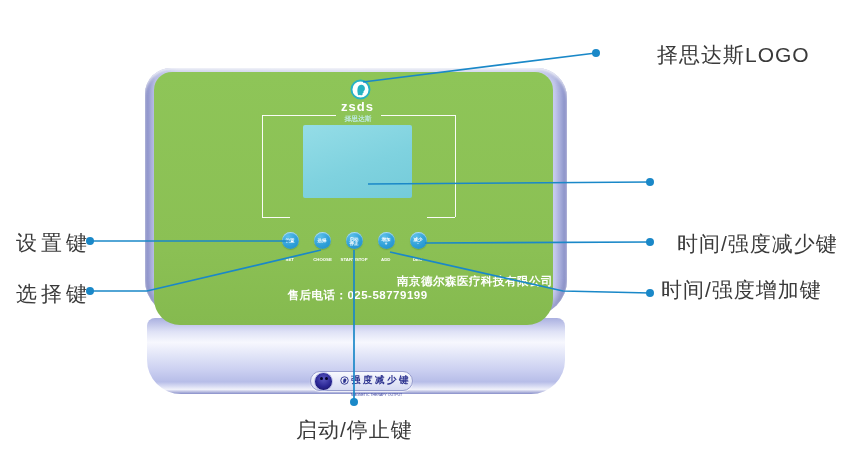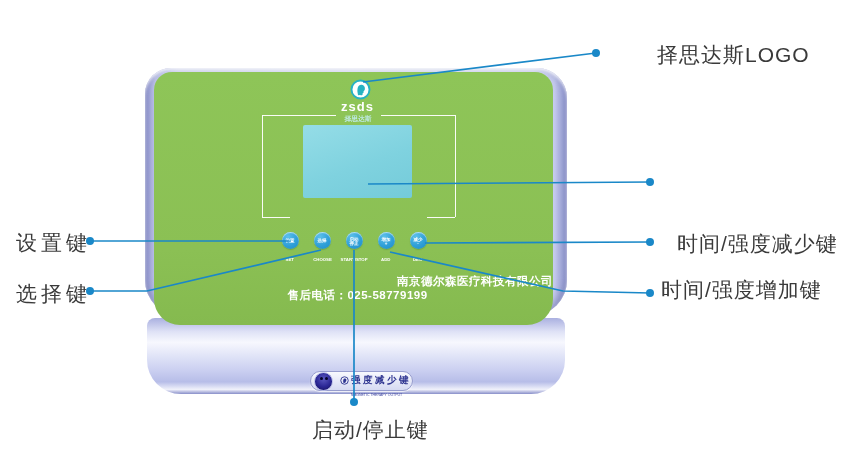--- a/index.html
+++ b/index.html
@@ -91,21 +91,21 @@
   
   .callout {
     position:absolute; color:#3a3a3a; font-size:21px; white-space:nowrap;
   }
   .lbl-logo { left:609px; top:41px; letter-spacing:1px;margin-left:48px; }
   .lbl-lcd { left:666px; top:170px; letter-spacing:4px; }
   .lbl-dec { left:661px; top:230px; letter-spacing:1px;margin-left:16px; }
   .lbl-add { left:661px; top:276px; letter-spacing:1px; }
   .lbl-set { left:16px; top:229px; letter-spacing:4px; }
   .lbl-choose { left:16px; top:280px; letter-spacing:4px; }
-  .lbl-startstop { left:296px; top:416px; letter-spacing:1px;margin-left:16px; }
+  .lbl-startstop { left:296px; top:416px; letter-spacing:1px; }
 
   .overlay { position:absolute; left:0; top:0; width:841px; height:466px; pointer-events:none; }
 </style>
 </head>
 <body>
 
 <div class="canvas">
 
   <div class="device">
     <div class="bottom-band"></div>

